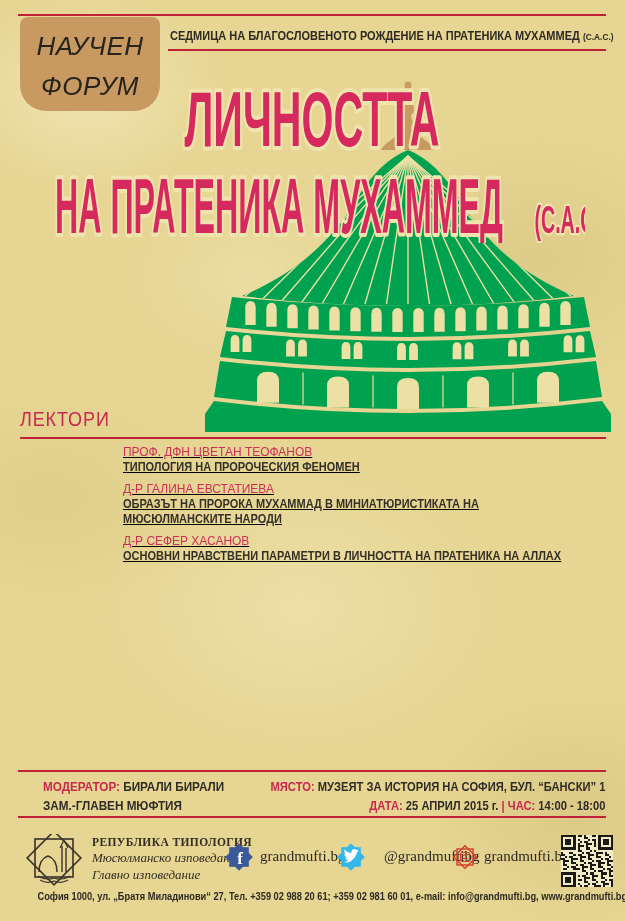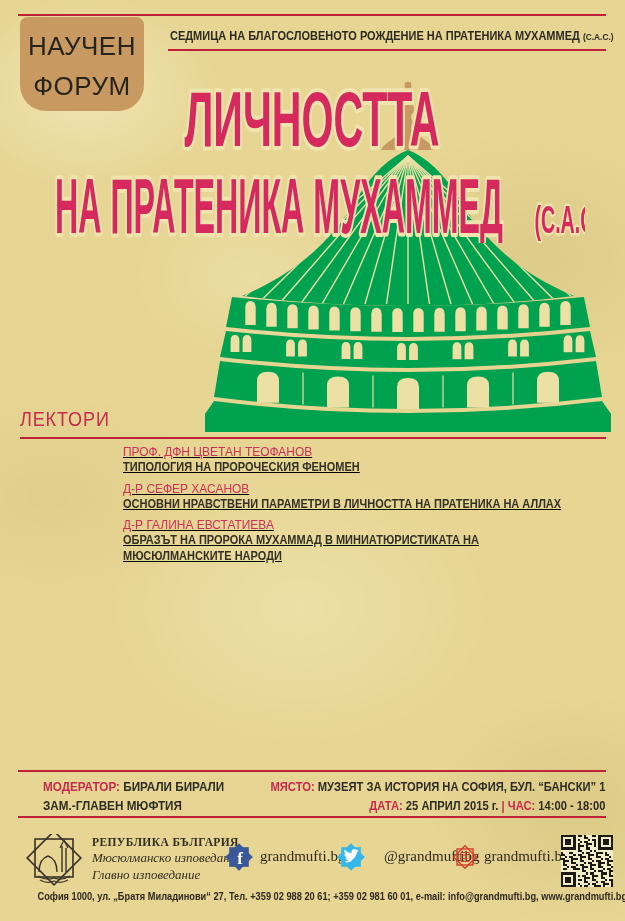--- a/index.html
+++ b/index.html
@@ -7,23 +7,23 @@
   .poster{position:relative;width:625px;height:921px;overflow:hidden;
     background-color:#e6d593;
     background-image:
       radial-gradient(ellipse 220px 160px at 14% 10%, rgba(255,250,222,.40), transparent 62%),
       radial-gradient(ellipse 280px 210px at 86% 28%, rgba(203,182,116,.33), transparent 62%),
       radial-gradient(ellipse 320px 230px at 48% 66%, rgba(255,248,216,.28), transparent 62%),
       radial-gradient(ellipse 240px 190px at 92% 88%, rgba(198,176,108,.32), transparent 62%),
       radial-gradient(ellipse 260px 170px at 8% 54%, rgba(208,188,122,.30), transparent 62%),
       radial-gradient(ellipse 200px 140px at 40% 30%, rgba(255,249,218,.20), transparent 62%);}
   .rline{position:absolute;height:2px;background:#c02038;}
-  .badge{position:absolute;left:20px;top:17px;width:124px;height:94px;background:#c89a62;
+  .badge{position:absolute;left:20px;top:17px;width:140px;height:94px;background:#c89a62;
     border-radius:8px 8px 26px 26px;text-align:center;color:#27241d;
-    font-size:26px;line-height:40px;padding-top:9px;box-sizing:border-box;letter-spacing:.5px;}
+    font-size:26px;line-height:40px;padding-top:9px;box-sizing:border-box;letter-spacing:.5px;font-style:italic;}
   .strip{position:absolute;left:170px;top:29px;width:436px;white-space:pre;
     font-weight:bold;font-size:12.5px;color:#2d2a23;letter-spacing:0;
     transform:scaleX(.88);transform-origin:0 50%;}
   .strip .sm{font-size:9.5px;}
   .lectori{position:absolute;left:20px;top:408px;font-size:20px;color:#c62a4e;
     letter-spacing:1px;transform:scaleX(.9);transform-origin:0 0;}
   .speakers{position:absolute;left:123px;top:444px;width:470px;}
   .speaker{margin-bottom:5px;text-decoration:underline;}
   .speaker .name{color:#cd3058;font-size:13px;line-height:15px;margin-bottom:1px;
     white-space:pre;transform:scaleX(.92);transform-origin:0 0;}
@@ -156,48 +156,48 @@
 
   <div class="lectori">ЛЕКТОРИ</div>
   <div class="rline" style="left:20px;top:437px;width:586px;"></div>
 
   <div class="speakers">
     <div class="speaker">
       <div class="name">ПРОФ. ДФН ЦВЕТАН ТЕОФАНОВ</div>
       <div class="topic">ТИПОЛОГИЯ НА ПРОРОЧЕСКИЯ ФЕНОМЕН</div>
     </div>
     <div class="speaker">
-      <div class="name">Д-Р СЕФЕР ХАСАНОВ</div>
-      <div class="topic">ОСНОВНИ НРАВСТВЕНИ ПАРАМЕТРИ В ЛИЧНОСТТА НА ПРАТЕНИКА НА АЛЛАХ</div>
-    </div>
-    <div class="speaker">
       <div class="name">Д-Р ГАЛИНА ЕВСТАТИЕВА</div>
       <div class="topic">ОБРАЗЪТ НА ПРОРОКА МУХАММАД В МИНИАТЮРИСТИКАТА НА
 МЮСЮЛМАНСКИТЕ НАРОДИ</div>
+    </div>
+    <div class="speaker">
+      <div class="name">Д-Р СЕФЕР ХАСАНОВ</div>
+      <div class="topic">ОСНОВНИ НРАВСТВЕНИ ПАРАМЕТРИ В ЛИЧНОСТТА НА ПРАТЕНИКА НА АЛЛАХ</div>
     </div>
   </div>
 
   <div class="rline" style="left:18px;top:770px;width:588px;"></div>
   <div class="details-left"><span class="red">МОДЕРАТОР: </span><span>БИРАЛИ БИРАЛИ</span><br><span>ЗАМ.-ГЛАВЕН МЮФТИЯ</span></div>
   <div class="details-right"><span class="red">МЯСТО: </span><span>МУЗЕЯТ ЗА ИСТОРИЯ НА СОФИЯ, БУЛ. “БАНСКИ” 1</span><br><span class="red">ДАТА: </span><span>25 АПРИЛ 2015 г. </span><span class="red">| </span><span class="red">ЧАС: </span><span>14:00 - 18:00</span></div>
   <div class="rline" style="left:18px;top:816px;width:588px;"></div>
 
   <svg style="position:absolute;left:26px;top:834px;" width="56" height="60" viewBox="0 0 56 60" fill="none" stroke="#3a3329" stroke-width="1.6">
     <rect x="9" y="5" width="38" height="38"></rect>
     <rect x="9" y="5" width="38" height="38" transform="rotate(45 28 24)"></rect>
     <path d="M13 38 Q13 25 22 22 Q31 25 31 38" stroke-width="1.4"></path>
     <line x1="36" y1="12" x2="36" y2="38" stroke-width="1.4"></line>
     <line x1="40" y1="14" x2="40" y2="38" stroke-width="1.4"></line>
     <path d="M34 14 L38 6 L42 14" stroke-width="1.2"></path>
     <path d="M12 42 Q20 47 28 44 Q36 47 44 42" stroke-width="1.3"></path>
     <path d="M14 46 Q21 50 28 47 Q35 50 42 46" stroke-width="1.3"></path>
   </svg>
 
   <div class="org">
-    <div class="l1">РЕПУБЛИКА БЪЛГАРИЯ</div>
+    <div class="l1">РЕПУБЛИКА ТИПОЛОГИЯ</div>
     <div class="l2">Мюсюлманско изповедание</div>
     <div class="l2">Главно изповедание</div>
   </div>
 
   <svg style="position:absolute;left:225px;top:843px;" width="28" height="28" viewBox="0 0 28 28">
     <g fill="#3b5998">
       <rect x="4.2" y="4.2" width="19.6" height="19.6"></rect>
       <rect x="4.2" y="4.2" width="19.6" height="19.6" transform="rotate(45 14 14)"></rect>
     </g>
     <text x="15" y="21" text-anchor="middle" font-family="Liberation Serif, serif" font-weight="bold" font-size="17" fill="#ffffff">f</text>

